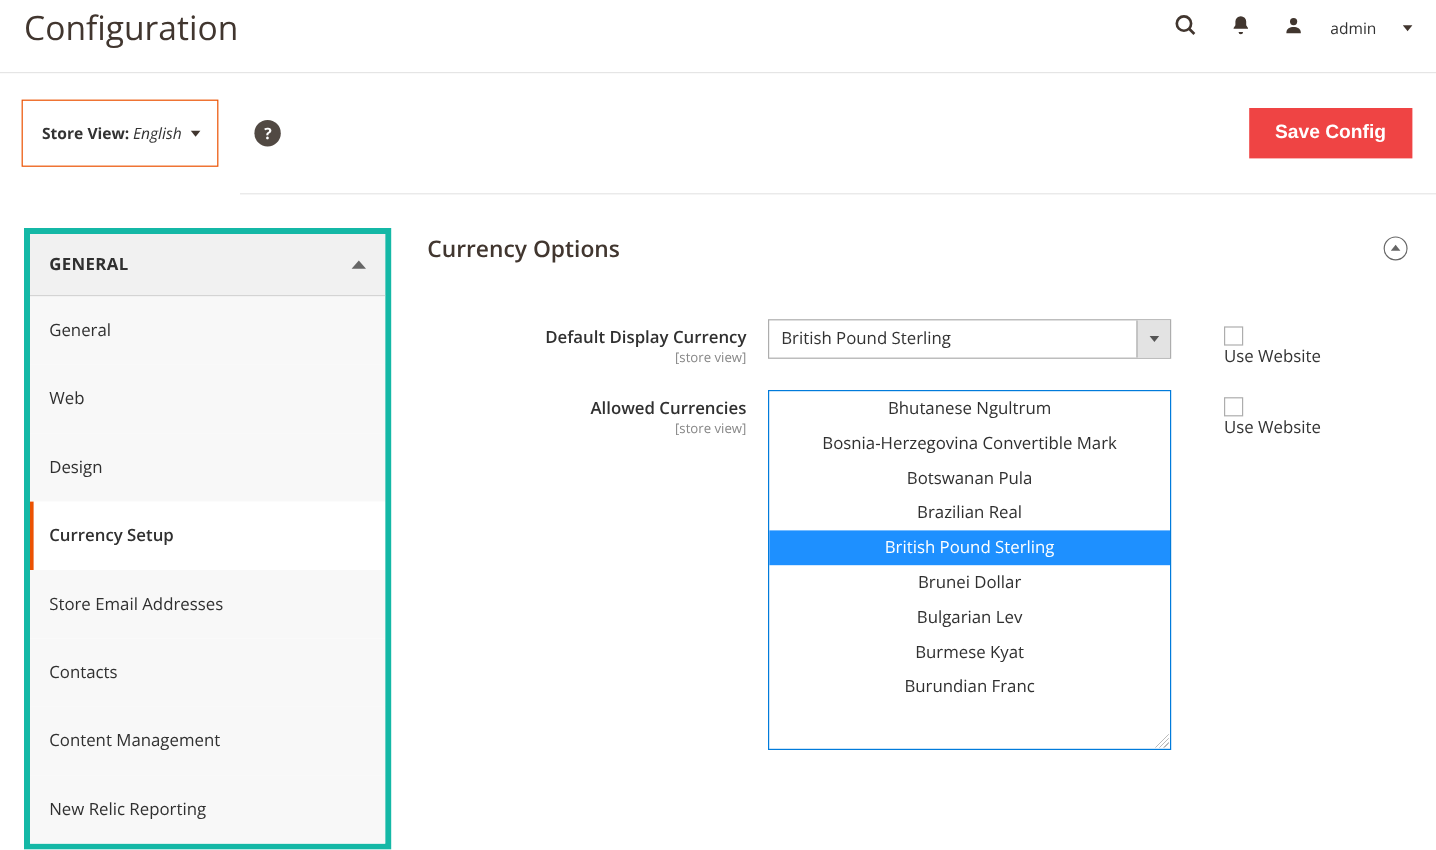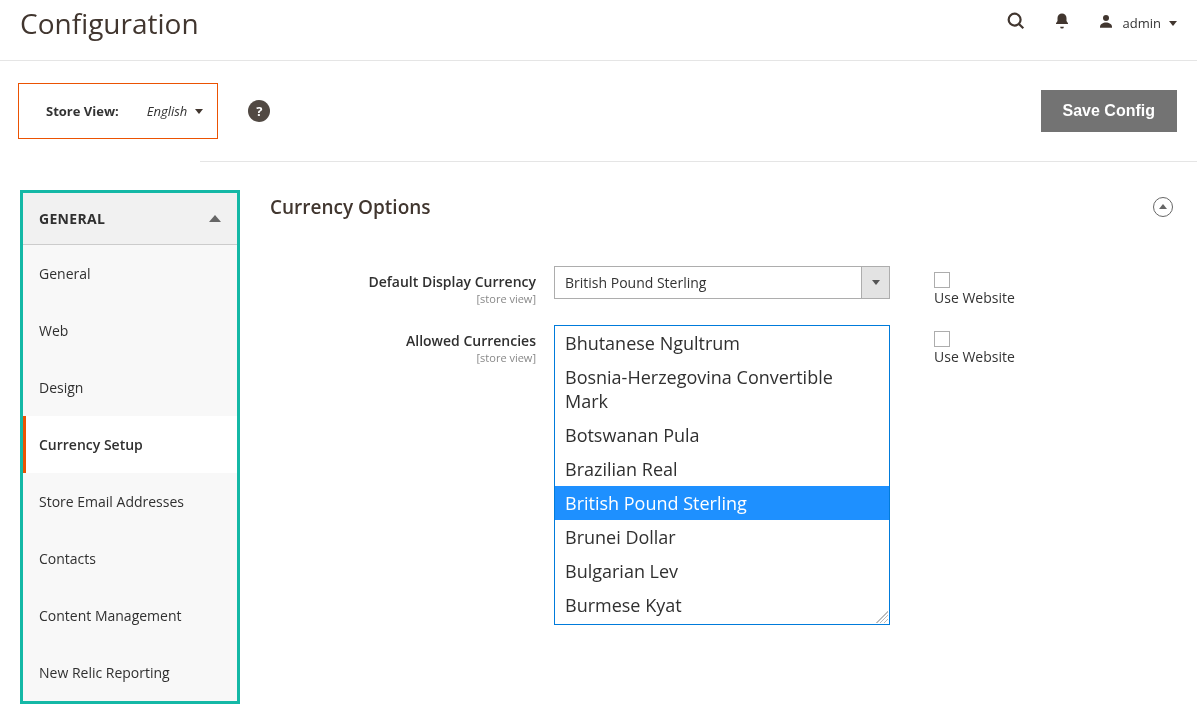--- a/index.html
+++ b/index.html
@@ -24,71 +24,71 @@
     font-weight: 400;
     color: #41362f;
     flex: 1;
   }
   .header-actions {
     display: flex;
     align-items: center;
     gap: 26px;
   }
   .icon-btn { cursor: pointer; color:#41362f; }
-  .user-menu { display: flex; align-items: center; gap: 8px; cursor: pointer; font-size: 13px; }
+  .user-menu { display: flex; align-items: center; gap: 22px; cursor: pointer; font-size: 13px; }
   .user-icon svg { width:18px; height:18px; }
   .caret-down {
     width: 0; height: 0;
     border-left: 4px solid transparent;
     border-right: 4px solid transparent;
     border-top: 5px solid #41362f;
     display: inline-block;
   }
 
   .divider-top { border-bottom: 1px solid #e5e5e5; margin: 0 0 0 0; }
 
   .toolbar {
     display: flex;
     align-items: center;
     padding: 22px 20px 22px 0px;
   }
   .store-scope {
     border: 1px solid #eb5202;
-    padding: 18px 14px 18px 27px;
+    padding: 18px 14px 18px 16px;
     display: flex;
     align-items: center;
-    gap: 28px;
+    gap: 3px;
     margin-left: 18px;
   }
   .store-scope-label { font-weight: 700; font-size: 13px; }
   .store-scope-value { font-size: 13px; display: flex; align-items: center; gap: 8px; cursor: pointer; font-style: italic; }
   .help-icon {
     width: 22px; height: 22px; border-radius: 50%;
     background: #514943; color: #fff; font-weight: 700;
     display: inline-flex; align-items: center; justify-content: center;
     font-size: 13px; margin-left: 30px; cursor: pointer;
   }
   .toolbar-spacer { flex: 1; }
   .btn-primary {
-    background: #737373; color: #fff; border: none;
+    background: #ef4444; color: #fff; border: none;
     padding: 12px 22px; font-size: 16px; font-weight: 600;
     cursor: pointer;
   }
 
   .divider-mid { border-bottom: 1px solid #e5e5e5; margin-left: 200px; }
 
   .body-row {
     display: flex;
     padding: 28px 20px 0 20px;
     gap: 30px;
   }
 
   .sidebar {
-    width: 220px;
-    border: 3px solid #14b8a6;
+    width: 306px;
+    border: 5px solid #14b8a6;
   }
   .sidebar-section-header {
     background: #f1f1f1;
     border-bottom: 1px solid #ccc;
     padding: 16px 16px;
     font-weight: 700;
     font-size: 14px;
     letter-spacing: .3px;
     display: flex; align-items: center; justify-content: space-between;
     cursor: pointer;
@@ -180,24 +180,25 @@
     position: relative;
     background: #fff;
   }
   .multiselect {
     position: absolute;
     inset: 0;
     overflow-y: scroll;
   }
   .ms-option {
     padding: 5px 10px;
-    font-size: 18px;
+    font-size: 14px;
     color: #303030;
     cursor: pointer;
     user-select: none;
+    text-align: center;
   }
   .ms-option.selected { background: #1e90ff; color: #fff; }
   .multiselect::-webkit-scrollbar { width: 16px; }
   .multiselect::-webkit-scrollbar-track { background: #f1f1f1; }
   .multiselect::-webkit-scrollbar-thumb { background: #c7c7c7; }
   .resize-handle {
     position: absolute;
     right: 1px; bottom: 1px;
     width: 12px; height: 12px;
     background:

